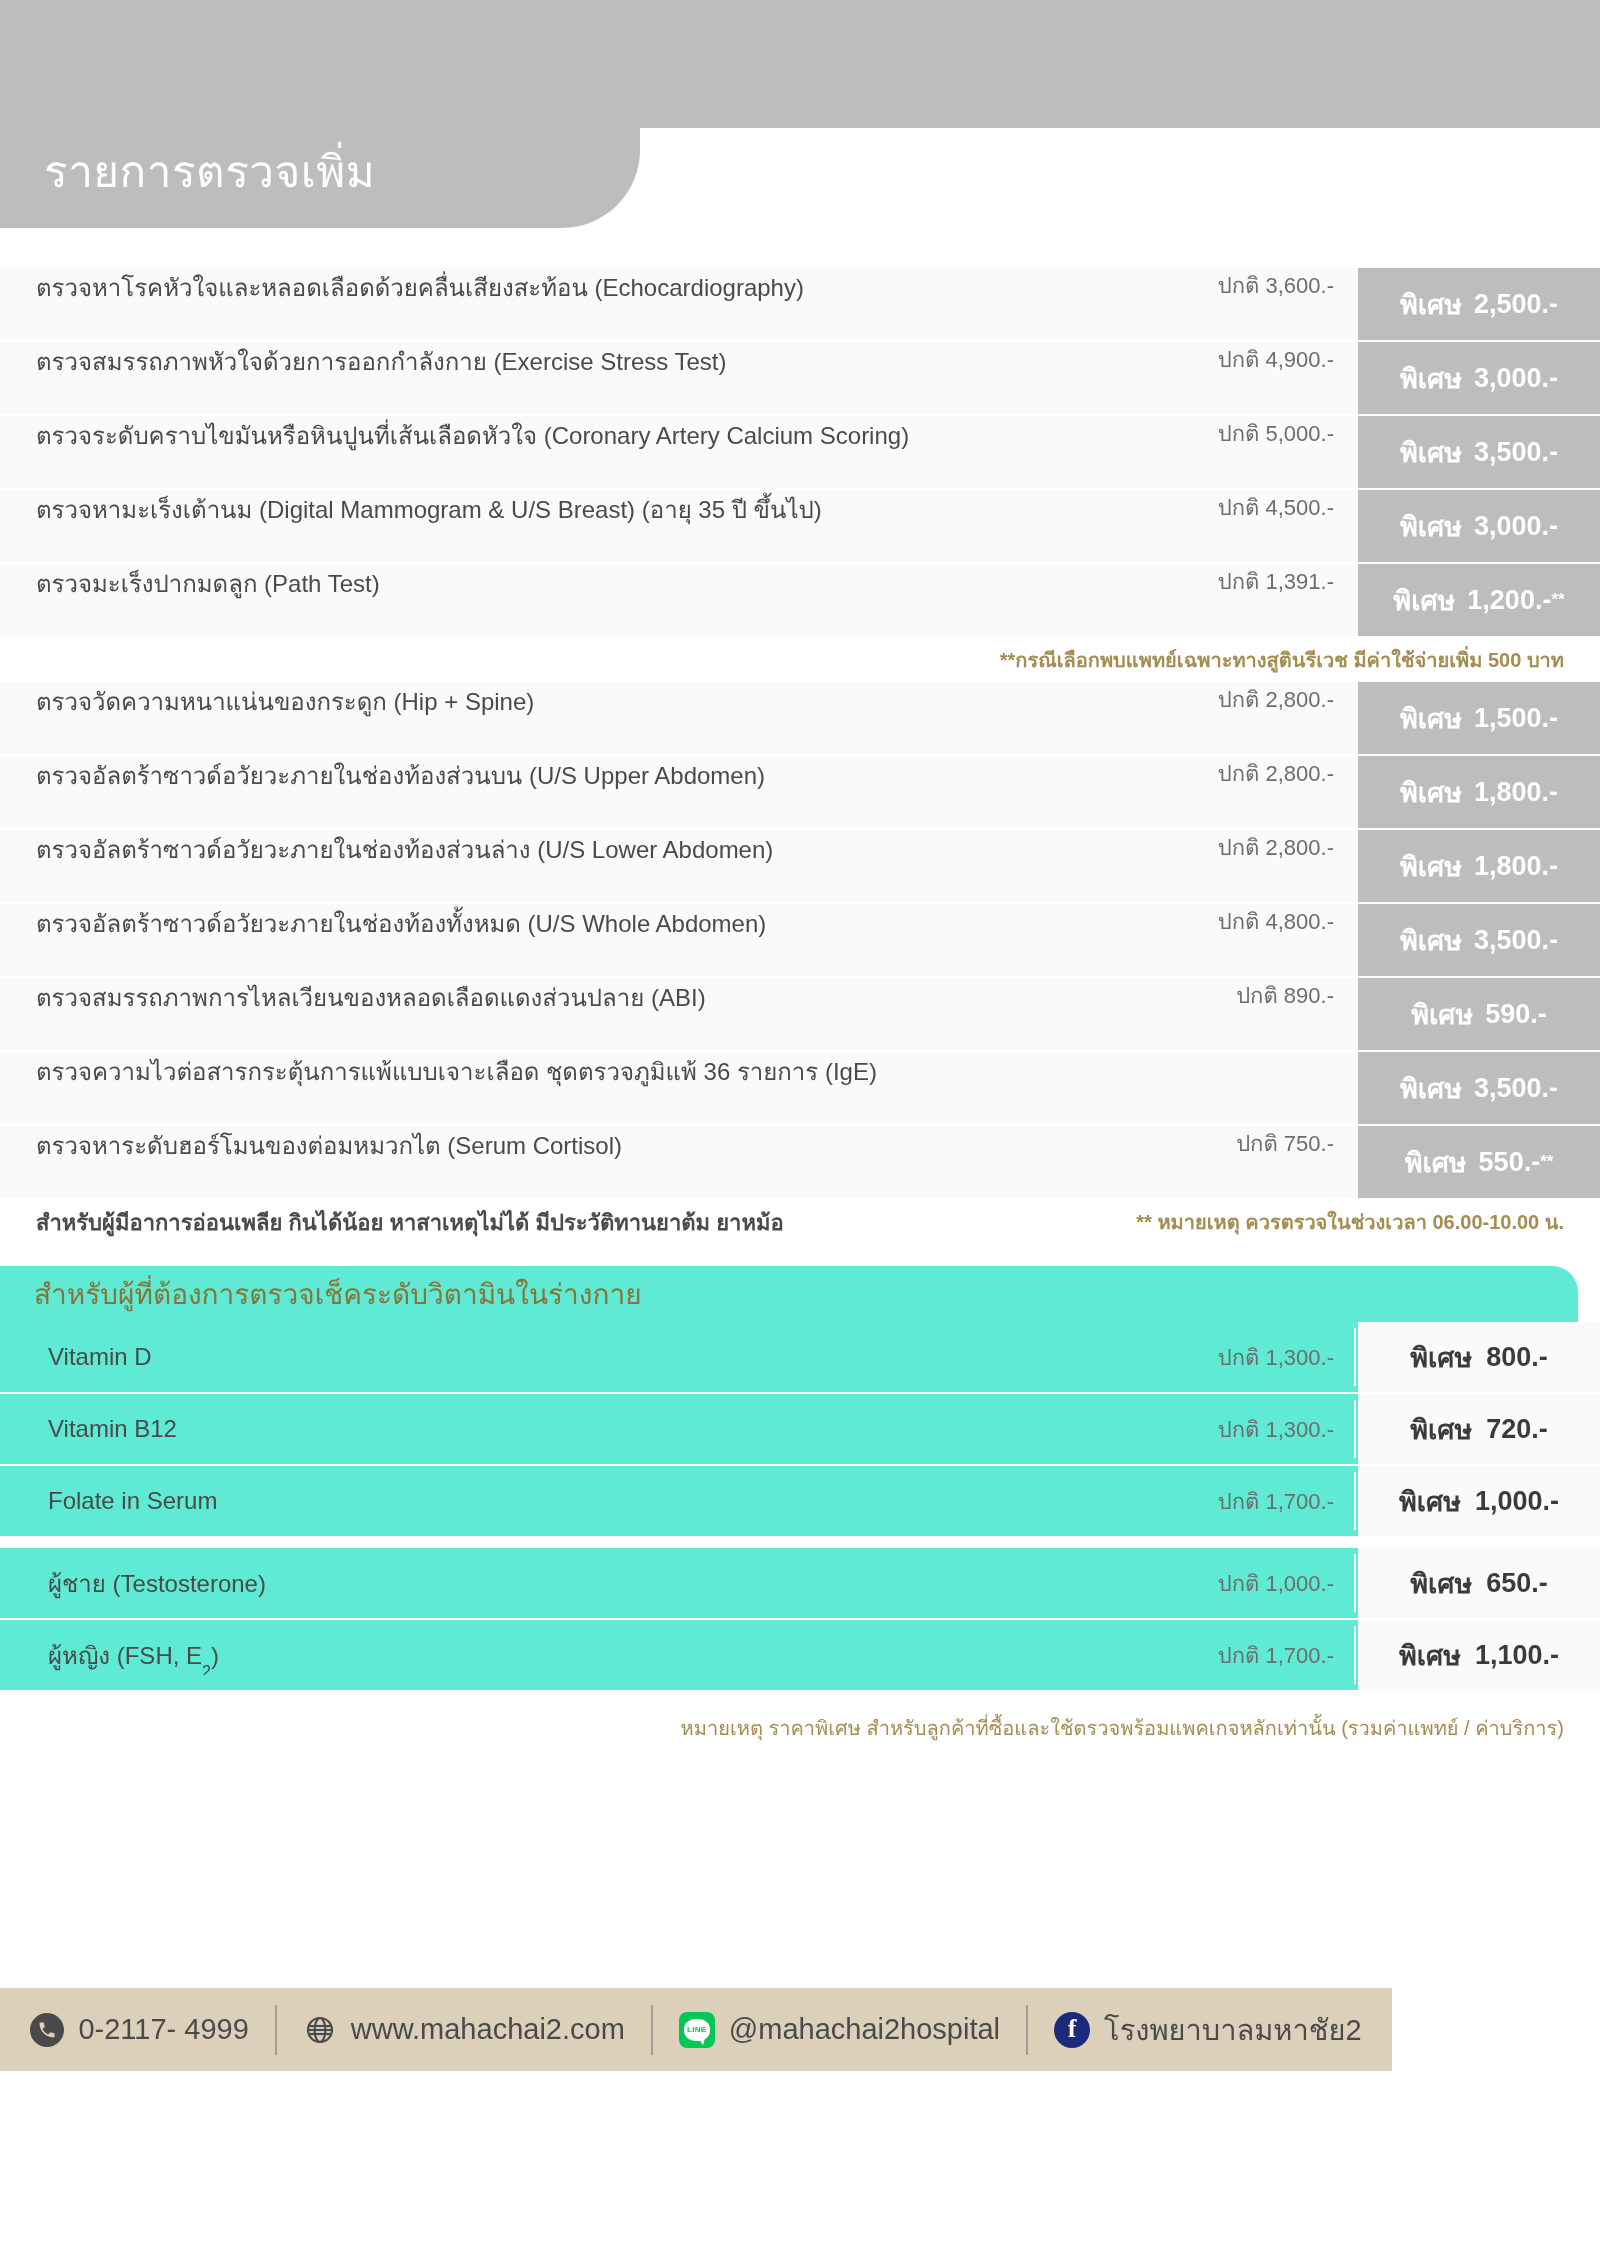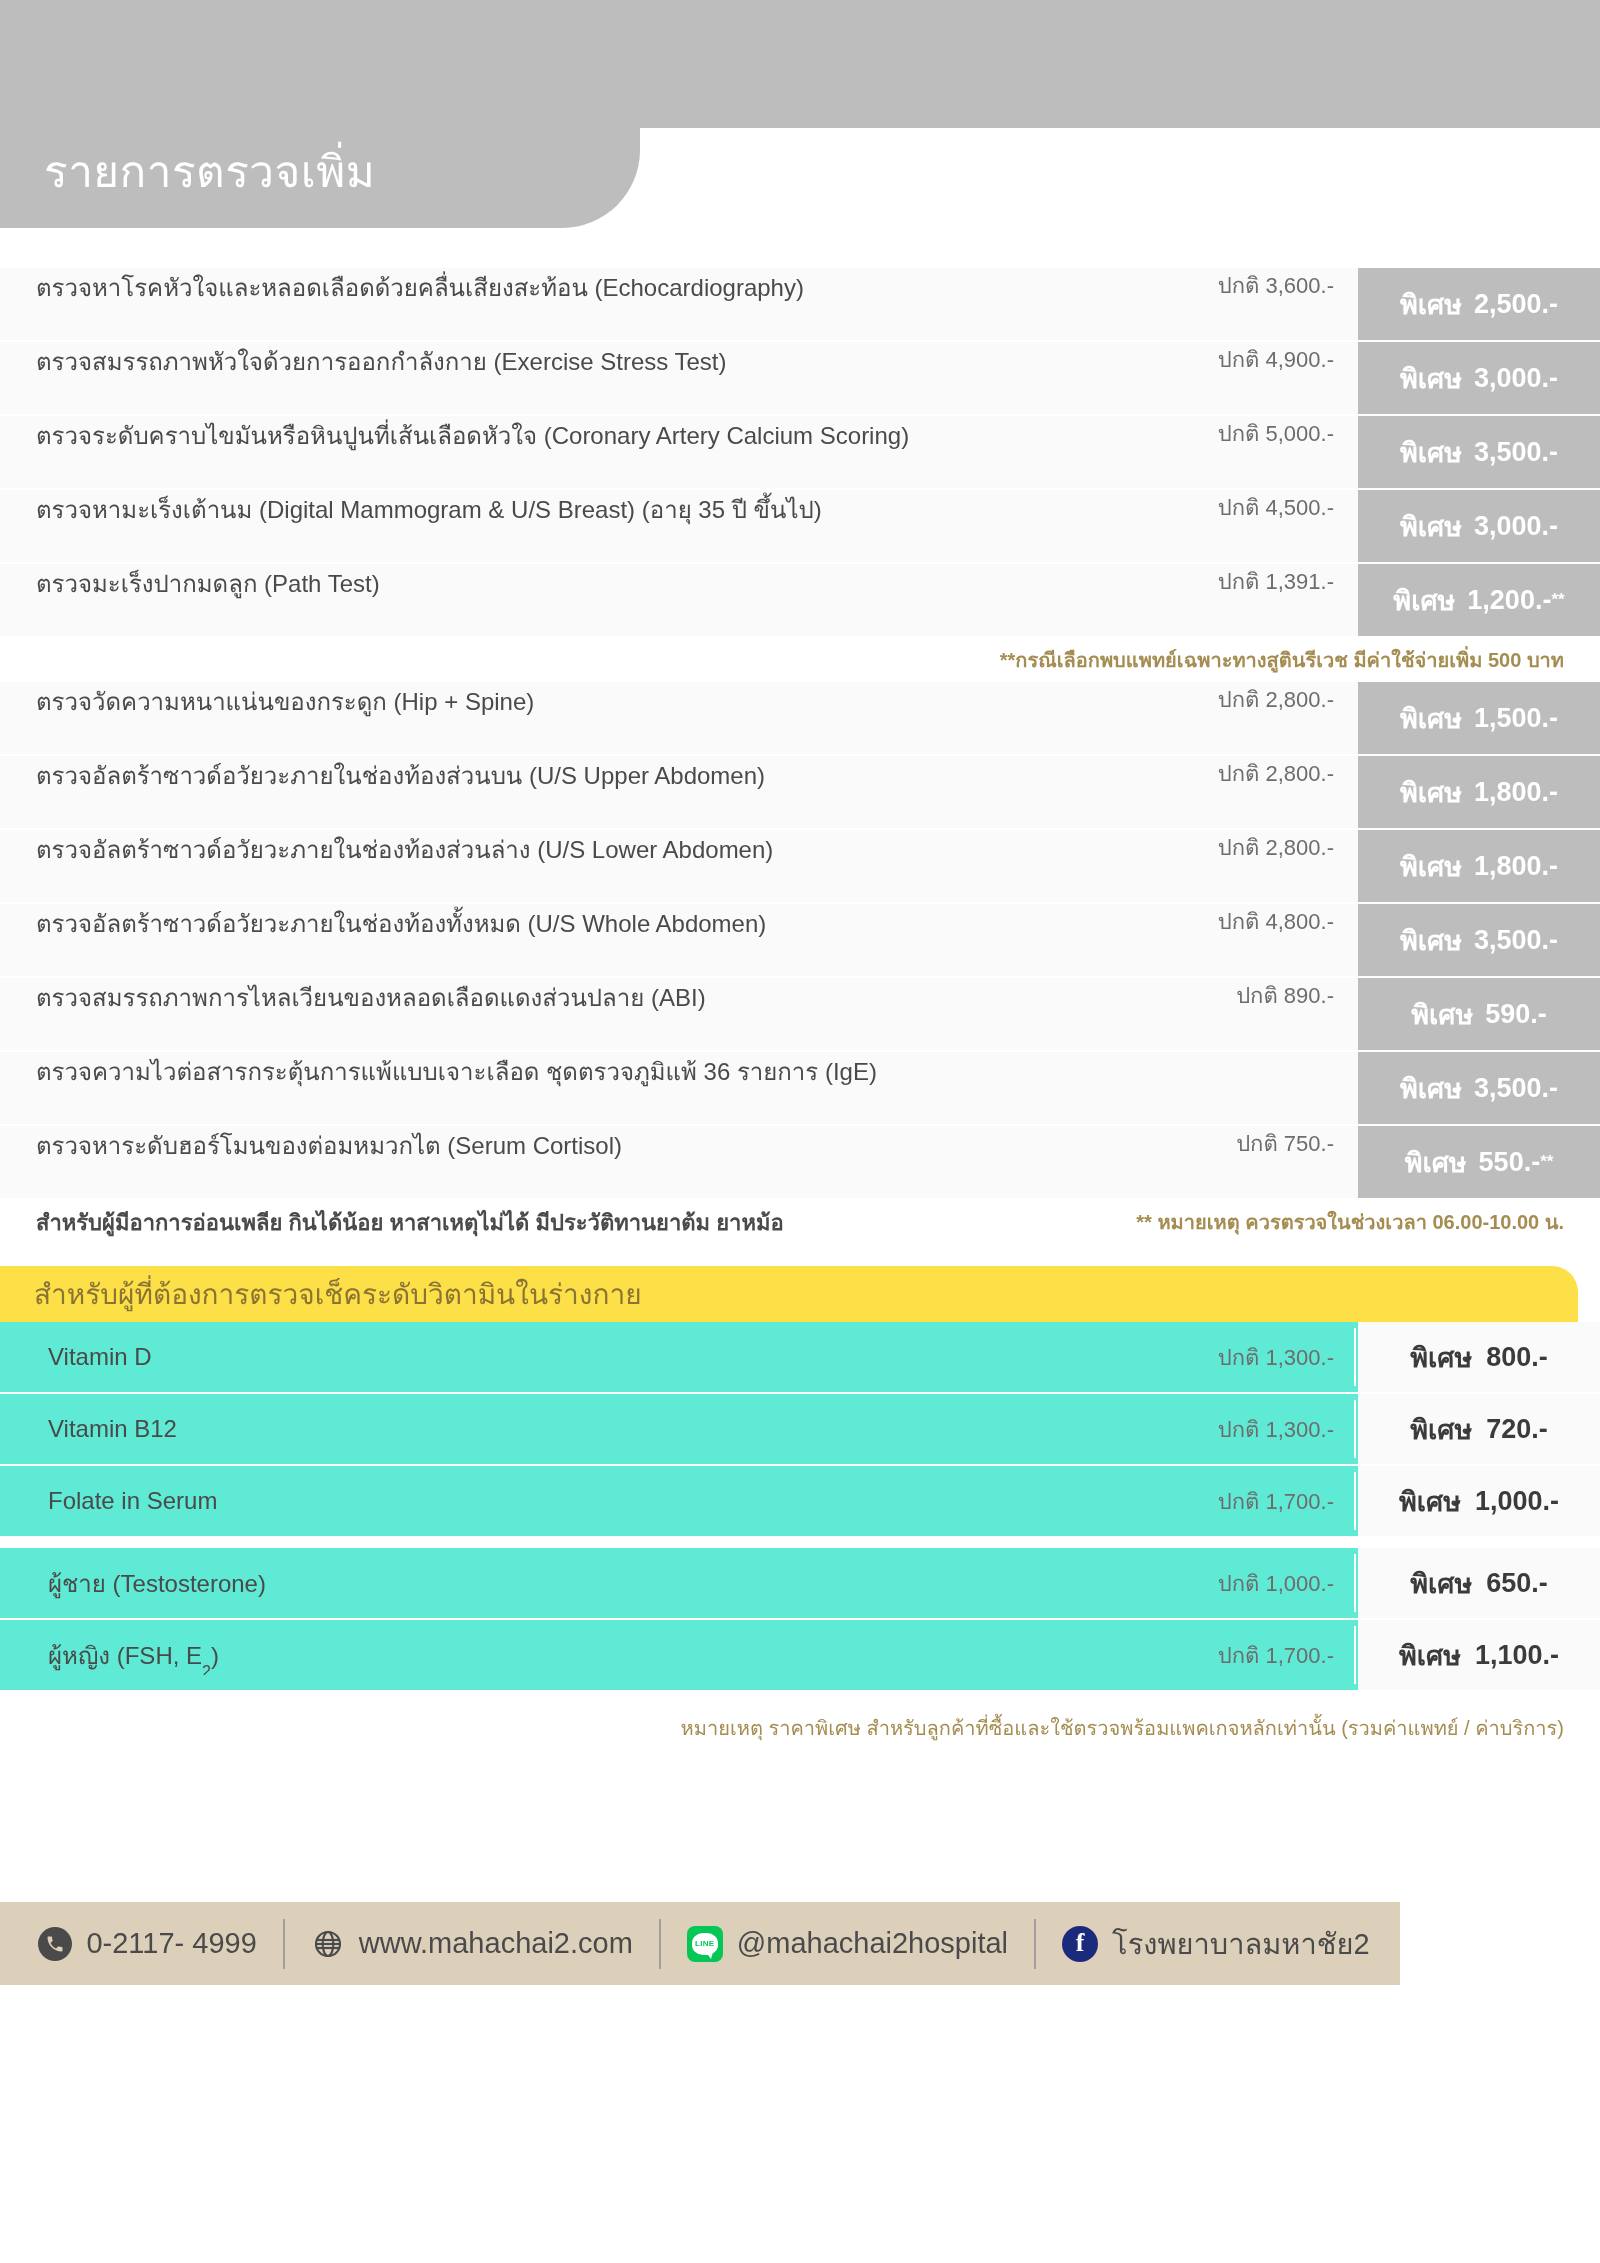--- a/index.html
+++ b/index.html
@@ -144,21 +144,21 @@
   }
   .note-left {
     font-size: 22px;
     color: #4a4a4a;
     white-space: nowrap;
     font-weight: bold;
   }
 
   
   .section-head {
-    background: #fde047;
+    background: #5eead4;
     height: 56px;
     display: flex;
     align-items: center;
     padding-left: 34px;
     box-sizing: border-box;
     border-top-right-radius: 26px;
     border-bottom-right-radius: 0;
     margin-right: 22px;
   }
   .section-head-title {
@@ -201,28 +201,27 @@
     box-sizing: border-box;
     font-size: 20px;
     color: #a58d52;
     white-space: nowrap;
   }
 
   
   .footer-band {
     position: absolute;
     left: 0;
-    top: 1902px;
+    top: 1988px;
     width: 1392px;
     height: 83px;
     background: #ddd0bb;
     display: flex;
     align-items: center;
     justify-content: center;
-    padding-left: 8px;
   }
   .footer-inner {
     display: flex;
     align-items: center;
     gap: 0px;
   }
   .fitem {
     display: flex;
     align-items: center;
     gap: 14px;

